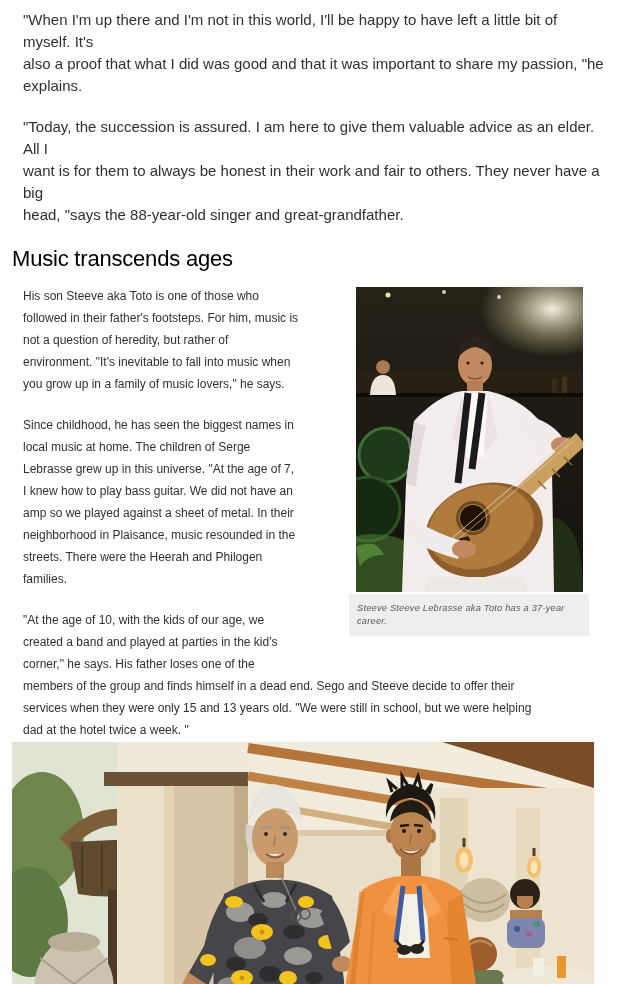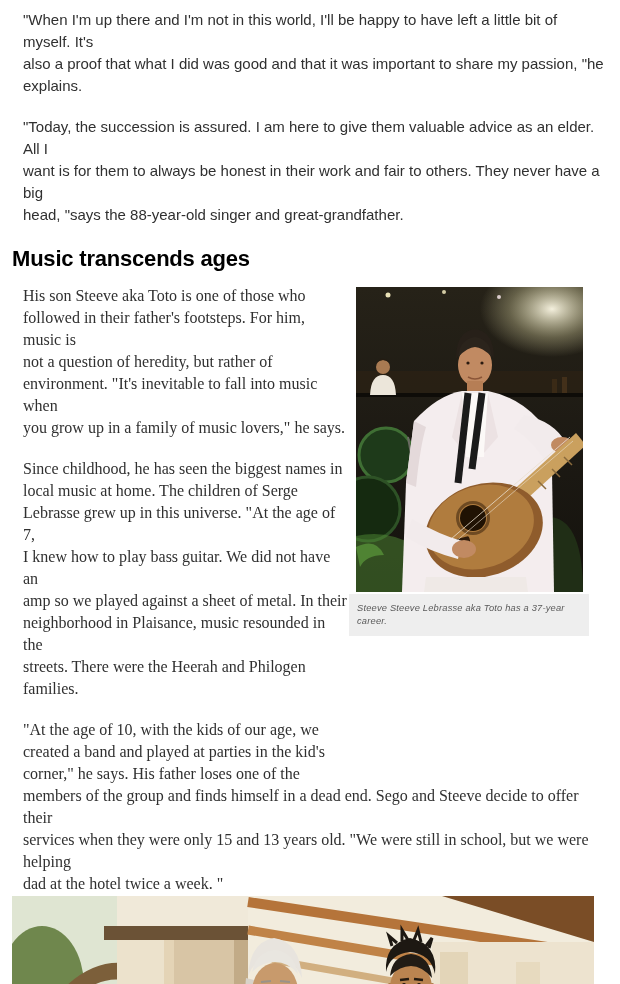--- a/index.html
+++ b/index.html
@@ -7,23 +7,23 @@
     width:620px; height:984px; overflow:hidden; background:#ffffff;
     font-family:"Liberation Sans", "DejaVu Sans", sans-serif;
     color:#303030;
   }
   .article { padding:9px 15px 0 12px; }
   p.para {
     white-space:pre-line;
     font-size:15px; line-height:22px;
     margin:0 0 19px 11px;
   }
-  section p.para { font-size:16px;font-family:Liberation Serif, serif; }
+  section p.para { font-size:12px; }
   h2.section-heading {
-    font-size:22px; line-height:27px; font-weight:700; color:#000;
+    font-size:22px; line-height:27px; font-weight:400; color:#000;
     margin:8px 0 13px 0; letter-spacing:-0.2px;
   }
   figure { margin:0; padding:0; }
   .fig-right {
     float:right; width:240px;
     margin:2px 16px 20px 2px;
   }
   .fig-right .photo1 { width:227px; height:305px; margin:0 auto; overflow:hidden; }
   .fig-right figcaption {
     background:#eeeeee; color:#5a5a5a;

